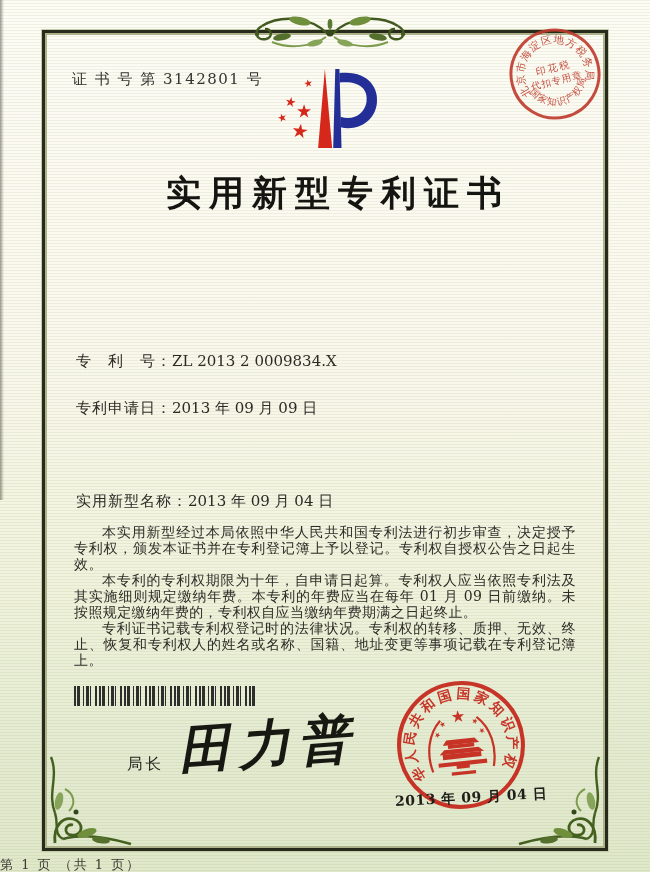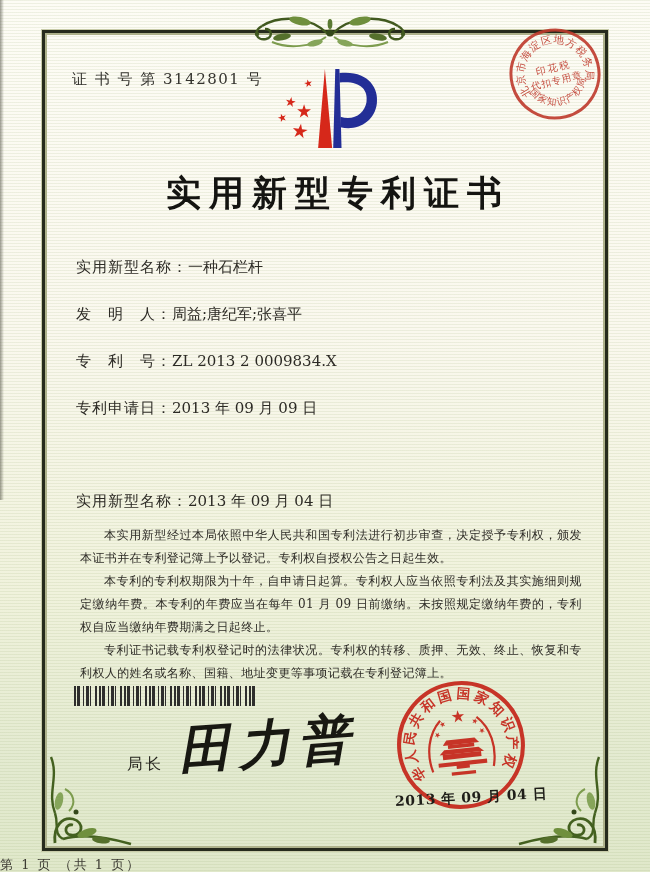--- a/index.html
+++ b/index.html
@@ -16,22 +16,22 @@
   .frame{position:absolute;left:42px;top:30px;width:560px;height:815px;
     border:3px solid #262b1c;
     box-shadow:0 0 0 1px #c9ccaa, inset 0 0 0 2px #aeb28b;}
   .abs{position:absolute;}
   .cert-no{left:72px;top:70px;font-size:15px;color:#33322d;letter-spacing:1.5px;}
   .title{left:8px;top:170px;width:100%;text-align:center;font-size:35px;font-weight:700;
     color:#141411;letter-spacing:8px;}
   .field{left:76px;width:500px;font-size:15px;color:#2c2a25;}
   .field .lbl{letter-spacing:1px;}
   .f0{top:258px}.f1{top:305px}.f2{top:352px}.f3{top:399px}.f4{top:445px}.f5{top:492px}
-  .paras{left:74px;top:524px;width:502px;font-size:12px;line-height:23px;
-    color:#2e2c27;text-align:justify;letter-spacing:.4px;margin-left:6px;}
+  .paras{left:74px;top:524px;width:502px;font-size:14px;line-height:16px;
+    color:#2e2c27;text-align:justify;letter-spacing:.4px;}
   .paras p{margin:0;text-indent:2em;}
   .barcode{left:74px;top:686px;width:184px;height:20px;
     background:repeating-linear-gradient(90deg,
       #2e2e2c 0 2px, transparent 2px 3px,
       #2e2e2c 3px 6px, transparent 6px 9px,
       #2e2e2c 9px 10px, transparent 10px 12px,
       #2e2e2c 12px 15px, transparent 15px 16px,
       #2e2e2c 16px 17px, transparent 17px 21px,
       #2e2e2c 21px 23px, transparent 23px 25px);}
   .sig-title{left:127px;top:754px;font-size:15.5px;letter-spacing:3px;color:#26251f;text-align:right;}
@@ -126,22 +126,20 @@
     </text>
     <text font-size="9.5" fill="#bf3a2c" letter-spacing="1">
       <textPath href="#st-bot" startOffset="50%" text-anchor="middle">国家知识产权局</textPath>
     </text>
     <text x="52" y="49" font-size="10" fill="#bf3a2c" text-anchor="middle" letter-spacing="2">印花税</text>
     <text x="52" y="62" font-size="9.5" fill="#bf3a2c" text-anchor="middle" letter-spacing="1">代扣专用章</text>
   </svg>
 
   <div class="title abs">实用新型专利证书</div>
 
-  <div class="field abs f0"><span class="lbl">实用新型名称：</span><span>一种石栏杆</span></div>
-  <div class="field abs f1"><span class="lbl">发　明　人：</span><span>周益;唐纪军;张喜平</span></div>
   <div class="field abs f2"><span class="lbl">专　利　号：</span><span>ZL 2013 2 0009834.X</span></div>
   <div class="field abs f3"><span class="lbl">专利申请日：</span><span>2013 年 09 月 09 日</span></div>
   <div class="field abs f5"><span class="lbl">实用新型名称：</span><span>2013 年 09 月 04 日</span></div>
 
   <div class="paras abs">
     <p>本实用新型经过本局依照中华人民共和国专利法进行初步审查，决定授予专利权，颁发本证书并在专利登记簿上予以登记。专利权自授权公告之日起生效。</p>
     <p>本专利的专利权期限为十年，自申请日起算。专利权人应当依照专利法及其实施细则规定缴纳年费。本专利的年费应当在每年 01 月 09 日前缴纳。未按照规定缴纳年费的，专利权自应当缴纳年费期满之日起终止。</p>
     <p>专利证书记载专利权登记时的法律状况。专利权的转移、质押、无效、终止、恢复和专利权人的姓名或名称、国籍、地址变更等事项记载在专利登记簿上。</p>
   </div>
 

